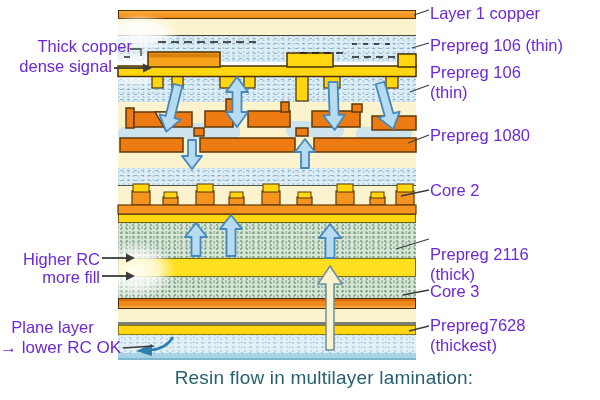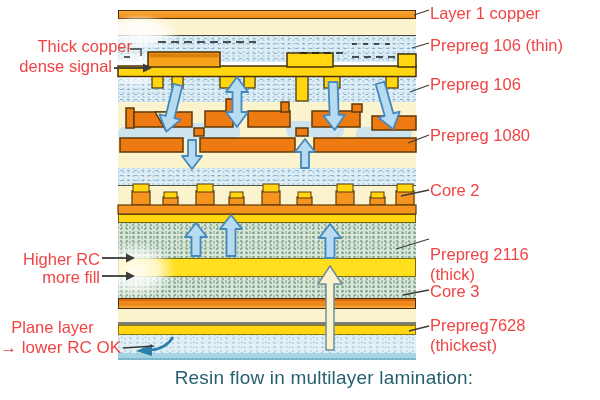--- a/index.html
+++ b/index.html
@@ -13,21 +13,21 @@
     background-size:7px 5px,5px 4px;background-position:0 0,3px 2px;}
   .blue-speck-light{background-color:#E0F0F6;
     background-image:radial-gradient(rgba(95,150,180,.4) 1px, transparent 1.3px),
                      radial-gradient(rgba(120,170,195,.3) 1px, transparent 1.3px);
     background-size:8px 5px,6px 4px;background-position:0 0,4px 2px;}
   .green-speck{background-color:#D8E6D8;
     background-image:radial-gradient(rgba(80,125,95,.5) 1px, transparent 1.3px),
                      radial-gradient(rgba(105,145,115,.42) 1px, transparent 1.3px);
     background-size:6px 4px,4px 5px;background-position:0 0,2px 2px;}
   .glow{position:absolute;background:radial-gradient(closest-side,rgba(255,255,255,.95) 0%,rgba(255,255,255,.75) 55%,rgba(255,255,255,0) 100%);}
-  .lbl{position:absolute;color:#ef4444;font-size:16.5px;line-height:20px;white-space:nowrap;}
+  .lbl{position:absolute;color:#6d28d9;font-size:16.5px;line-height:20px;white-space:nowrap;}
   .lbl .l2{display:block;}
   .right-lbl{left:430px;}
   .ra{text-align:right;}
   #caption{position:absolute;left:0;top:367px;width:600px;text-align:center;
            color:#27606F;font-size:19px;letter-spacing:.2px;padding-left:24px;}
   svg{position:absolute;left:0;top:0;}
 </style>
 </head>
 <body>
 
@@ -193,22 +193,23 @@
   </div>
 
   <div class="lbl right-lbl" style="top:3px;">
     <span>Layer 1 copper</span>
     <span class="l2"></span>
   </div>
   <div class="lbl right-lbl" style="top:35px;">
     <span>Prepreg 106 (thin)</span>
     <span class="l2"></span>
   </div>
-  <div class="lbl right-lbl" style="top:74px;">
+  <div class="lbl right-lbl" style="top:62px;">
     <span>Prepreg 106</span>
+    <span class="l2">(thin)</span>
   </div>
   <div class="lbl right-lbl" style="top:125px;">
     <span>Prepreg 1080</span>
   </div>
   <div class="lbl right-lbl" style="top:180px;">
     <span>Core 2</span>
     <span class="l2"></span>
   </div>
   <div class="lbl right-lbl" style="top:244px;">
     <span>Prepreg 2116</span>

